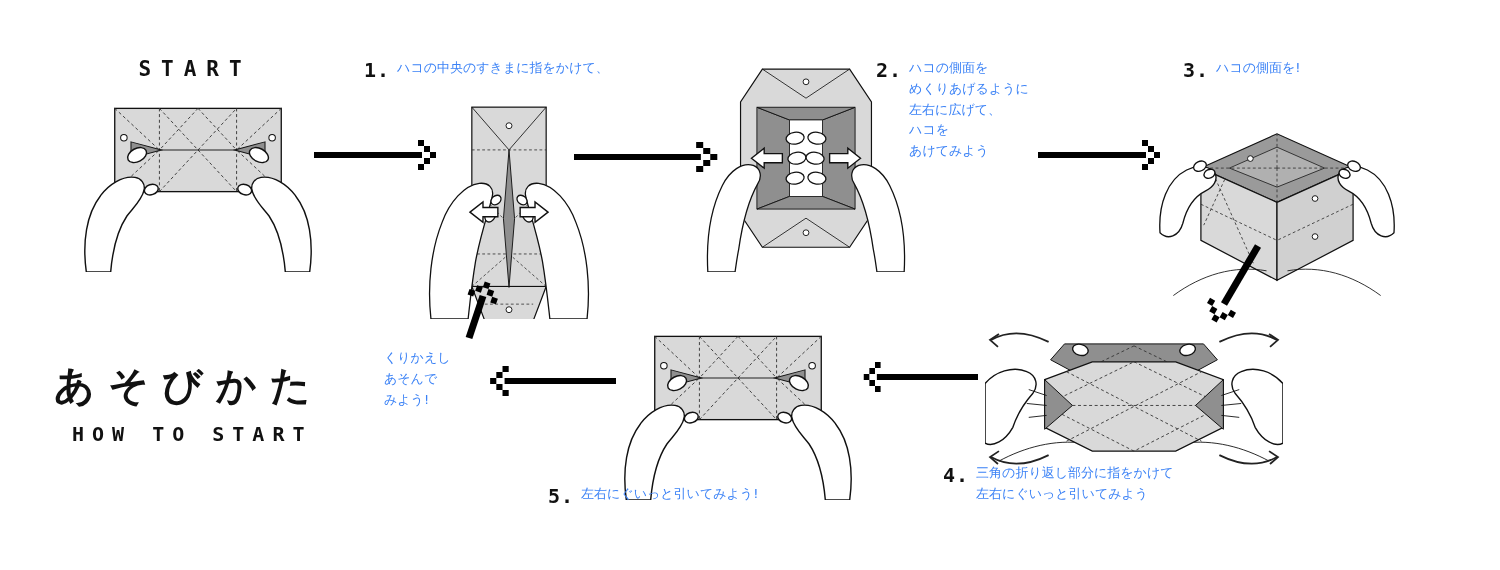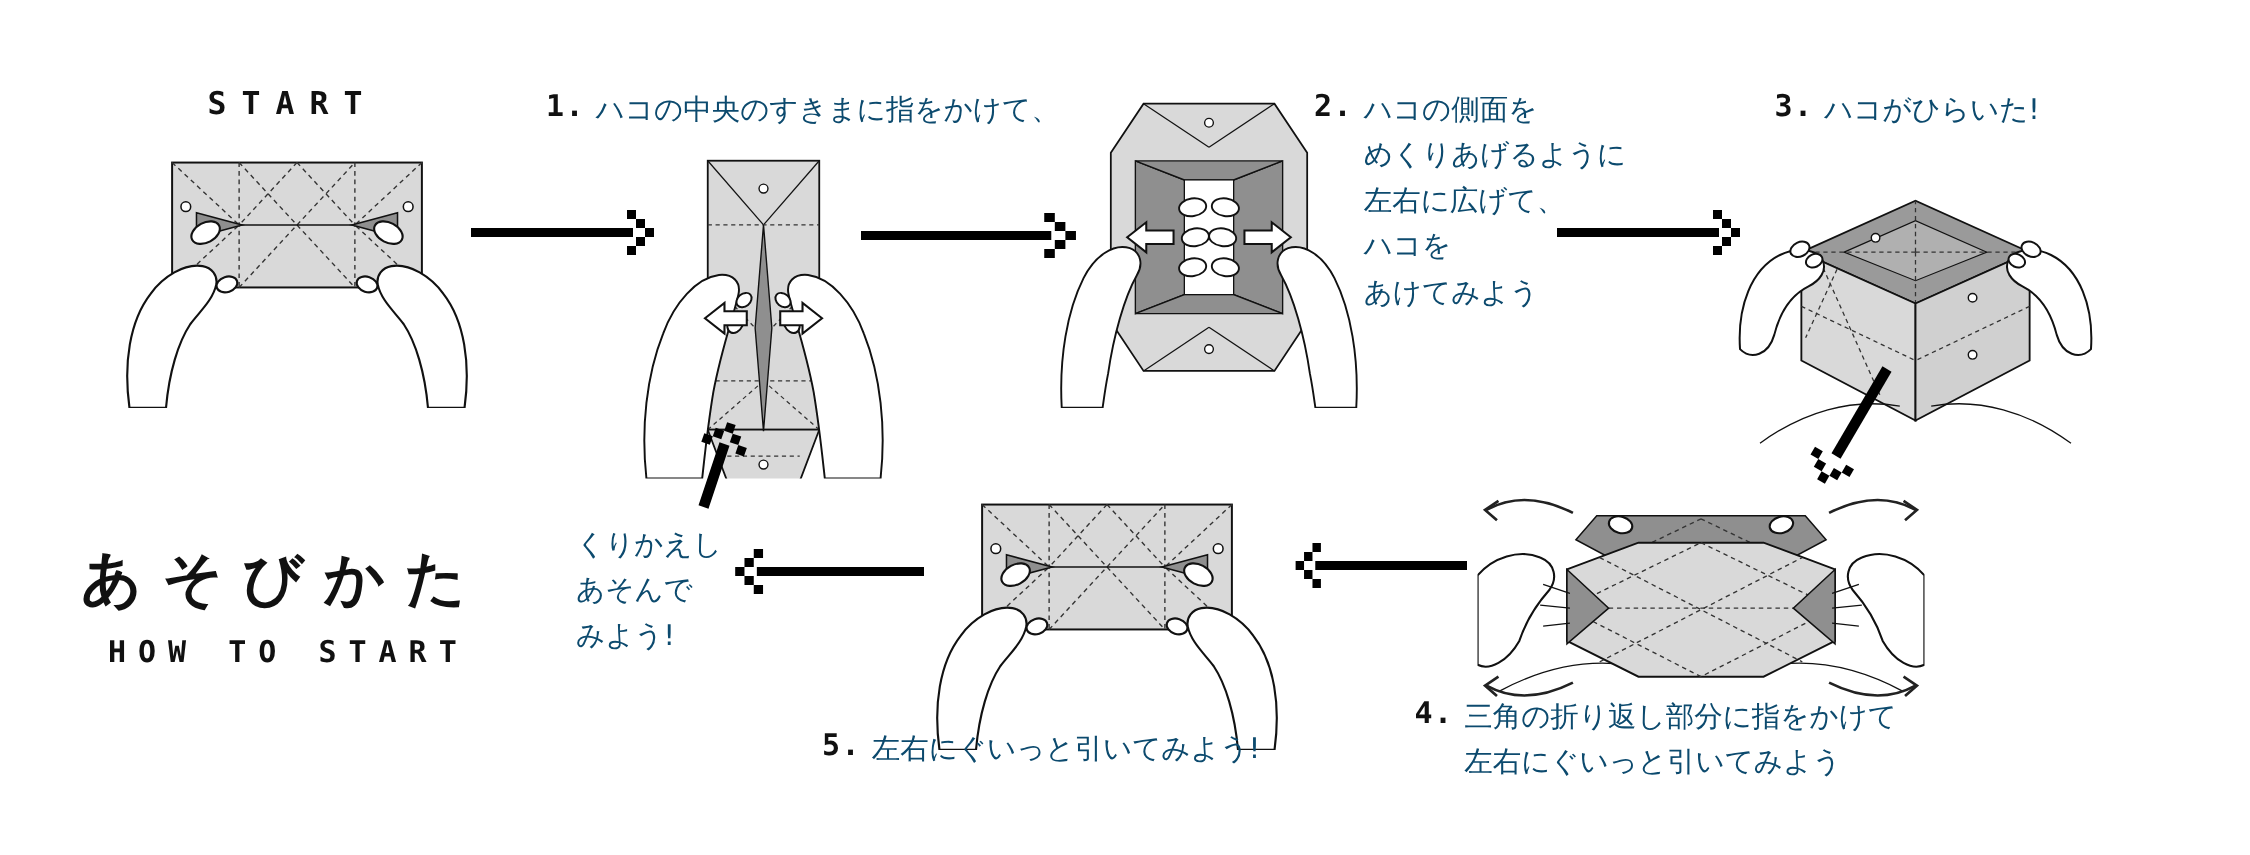--- a/index.html
+++ b/index.html
@@ -1,20 +1,20 @@
 <!DOCTYPE html>
 <html style="--paper: #d9d9d9; --dark: #8f8f8f; --ink: #111111; --bg: #ffffff;"><head>
 <meta charset="utf-8">
 <style>
   :root { --paper:#d9d9d9; --dark:#8f8f8f; --ink:#111111; --bg:#ffffff; }
   html,body{margin:0;padding:0;background:#fff;}
   .canvas{position:relative;width:1412px;height:570px;background:var(--bg);overflow:hidden;
           font-family:"DejaVu Sans",sans-serif;color:var(--ink);}
   .abs{position:absolute;}
-  .jp-text{font-size:19px;line-height:1.6;white-space:pre-line;color:#0c4a6e;}
+  .jp-text{font-size:13px;line-height:1.6;white-space:pre-line;color:#3b82f6;}
   .step{display:flex;gap:7px;align-items:flex-start;}
   .num{font-family:"DejaVu Sans Mono",monospace;font-weight:bold;font-size:20px;line-height:1.25;letter-spacing:1px;}
   .pixel-caps{font-family:"DejaVu Sans Mono",monospace;font-weight:bold;}
   .start-label{font-size:21px;letter-spacing:10px;text-align:center;}
   .title-jp{font-size:40px;font-weight:bold;letter-spacing:13px;white-space:nowrap;}
   .title-en{font-size:20px;letter-spacing:8px;white-space:nowrap;}
   
   .paper{fill:var(--paper);stroke:#111;stroke-width:1.3;}
   .paper2{fill:#d0d0d0;stroke:#111;stroke-width:1.3;}
   .darkface{fill:var(--dark);stroke:#111;stroke-width:1;}
@@ -150,21 +150,21 @@
 ハコを
 あけてみよう</span>
   </div>
 
   <svg class="abs" style="left:1038px;top:140px" width="126" height="30" viewBox="0 0 126 30">
     <use href="#sym-arrow-right"></use>
   </svg>
 
   <div class="abs step" style="left:1183px;top:58px">
     <span class="num">3.</span>
-    <span class="jp-text">ハコがひらいた!</span>
+    <span class="jp-text">ハコの側面を!</span>
   </div>
 
   <svg class="abs" style="left:1158px;top:92px" width="238" height="214" viewBox="0 0 250 225">
     <polygon points="45,80 125,44 205,80 125,116" style="fill:#9a9a9a;stroke:#111;stroke-width:1.2"></polygon>
     <polygon points="75,80 125,58 175,80 125,100" style="fill:#b0b0b0;stroke:#111;stroke-width:0.8"></polygon>
     <g class="crease">
       <line x1="125" y1="80" x2="45" y2="80"></line>
         <line x1="125" y1="80" x2="205" y2="80"></line>
       <line x1="125" y1="80" x2="125" y2="44"></line>
         <line x1="125" y1="80" x2="125" y2="116"></line>

